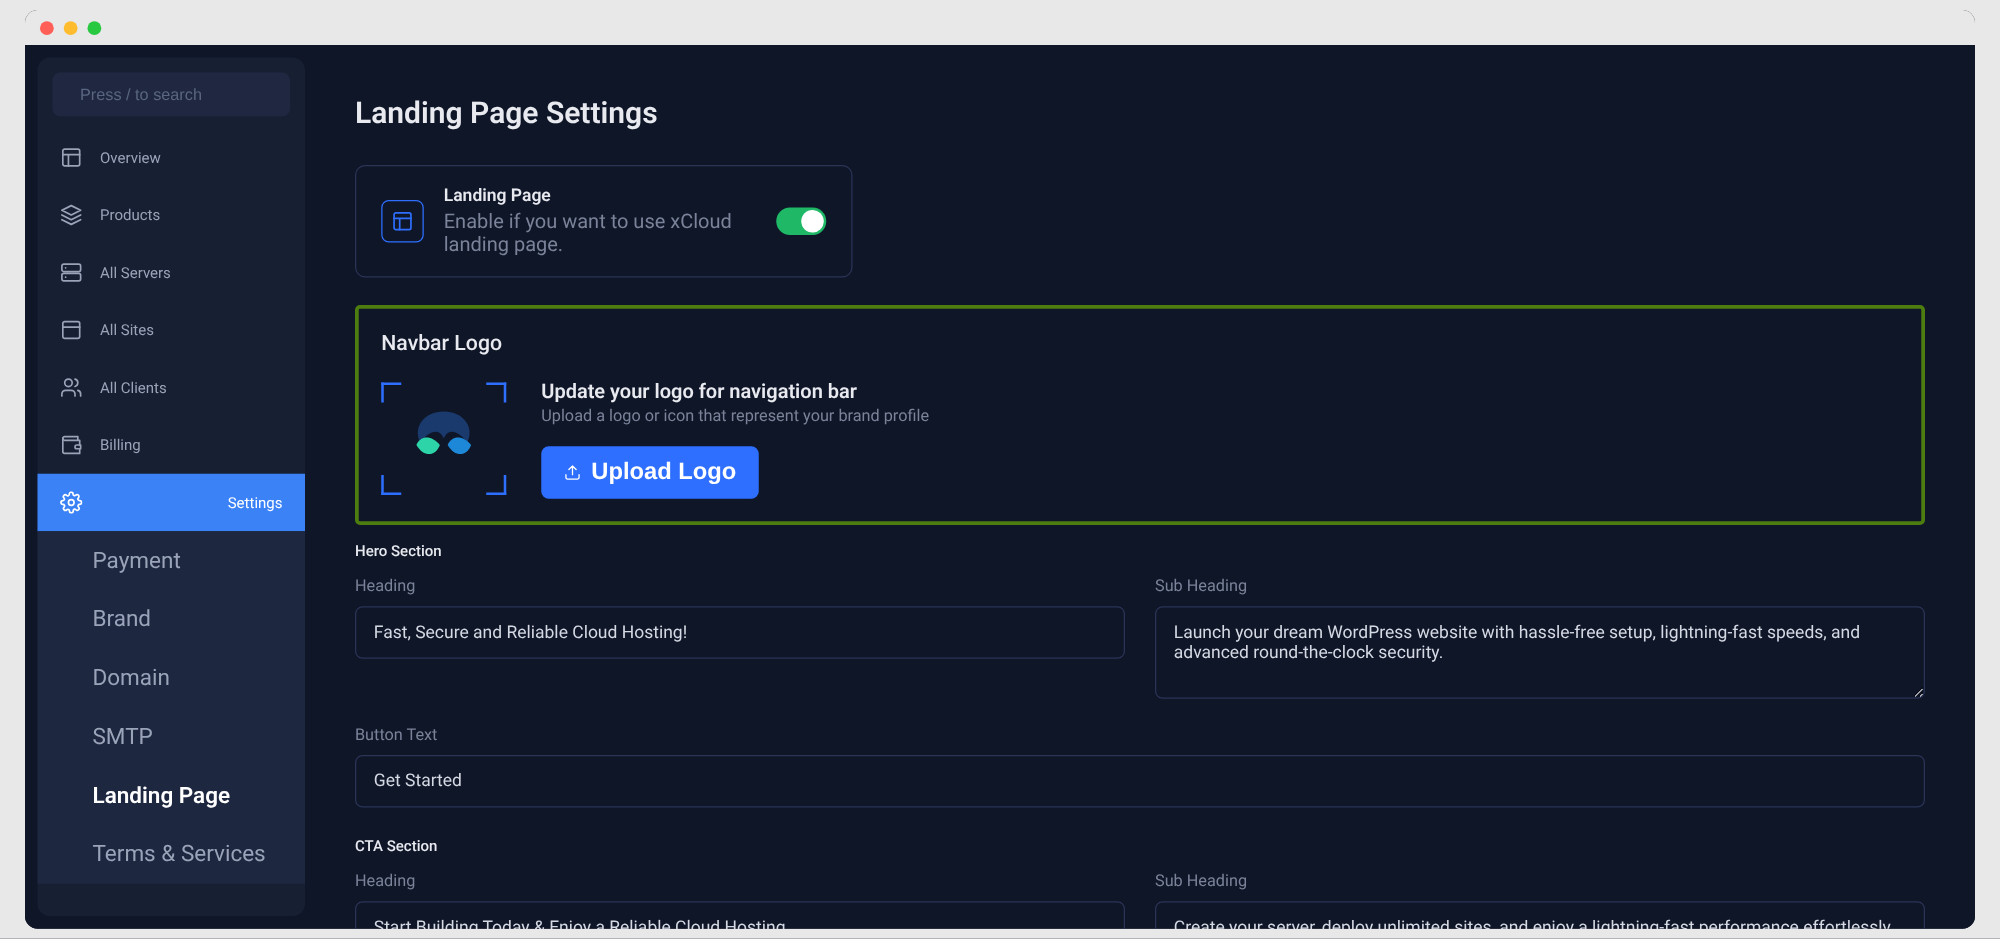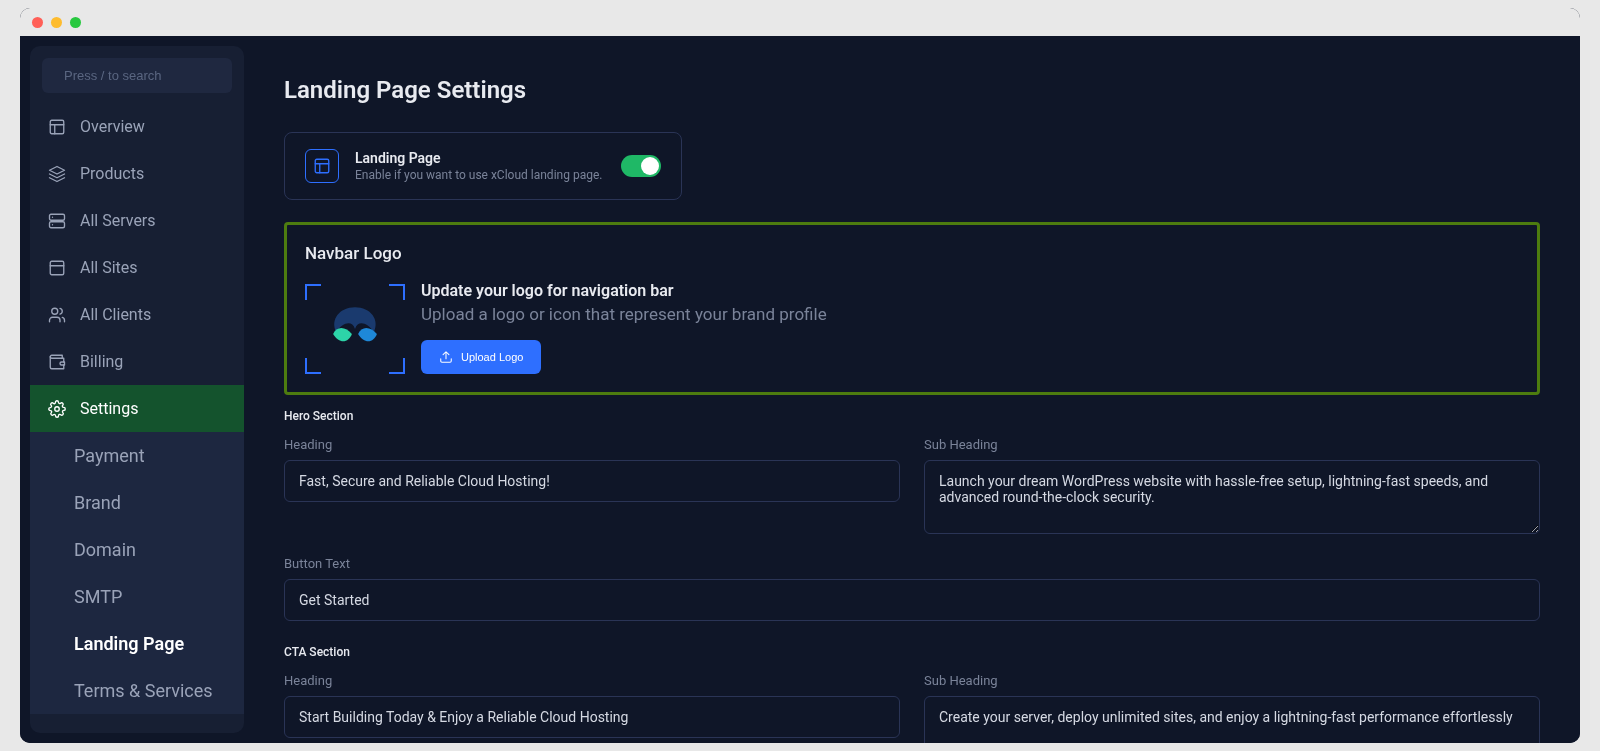--- a/index.html
+++ b/index.html
@@ -8,48 +8,48 @@
     .titlebar { height: 28px; background: #e8e8e8; display: flex; align-items: center; padding: 0 12px; gap: 8px; }
     .traffic-light { width: 11px; height: 11px; border-radius: 50%; }
     .tl-red { background: #ff5f57; }
     .tl-yellow { background: #febc2e; }
     .tl-green { background: #28c840; }
     .app { flex: 1; display: flex; background: #0f1628; overflow: hidden; }
     .sidebar { width: 214px; background: #171f33; border-radius: 10px; margin: 10px 0 10px 10px; padding: 12px 0; display: flex; flex-direction: column; }
     .search-box { margin: 0 12px 10px 12px; background: #1f2840; border-radius: 6px; padding: 10px 12px; display: flex; align-items: center; gap: 10px; }
     .search-input { background: transparent; border: none; outline: none; color: #5a6681; font-size: 13px; flex: 1; }
     .search-input::placeholder { color: #5a6681; }
-    .nav-item { display: flex; align-items: center; gap: 14px; padding: 14px 18px; color: #9aa3b8; cursor: pointer; font-size: 16px; }
-    .nav-item.active { background: #14532d; color: #fff; }
+    .nav-item { display: flex; align-items: center; gap: 14px; padding: 14px 18px; color: #9aa3b8; cursor: pointer; font-size: 12px; }
+    .nav-item.active { background: #3b82f6; color: #fff; justify-content: space-between; }
     .nav-item svg { width: 18px; height: 18px; flex-shrink: 0; }
     .subnav { background: #1d2740; }
     .subnav-item { padding: 13px 18px 13px 44px; color: #9aa3b8; font-size: 18px; cursor: pointer; }
     .subnav-item.active { color: #fff; font-weight: 600; }
     .main { flex: 1; padding: 40px 40px; overflow-y: auto; color: #fff; }
     .page-title { font-size: 24px; font-weight: 600; margin-bottom: 28px; color: #e8eaf0; }
     .toggle-card { border: 1px solid #2a3456; border-radius: 8px; padding: 16px 20px; display: flex; align-items: center; gap: 16px; max-width: 398px; margin-bottom: 22px; }
     .toggle-icon { width: 34px; height: 34px; border: 1.5px solid #2e6fff; border-radius: 6px; display: flex; align-items: center; justify-content: center; flex-shrink: 0; }
     .toggle-icon svg { width: 18px; height: 18px; stroke: #2e6fff; }
     .toggle-info { flex: 1; }
     .toggle-title { font-size: 14px; font-weight: 600; color: #e8eaf0; margin-bottom: 2px; }
-    .toggle-desc { font-size: 12px; color: #7a8399; }
+    .toggle-desc { font-size: 16px; color: #7a8399; }
     .switch { width: 40px; height: 22px; background: #1fb866; border-radius: 11px; position: relative; cursor: pointer; }
     .switch::after { content: ''; position: absolute; right: 2px; top: 2px; width: 18px; height: 18px; background: #fff; border-radius: 50%; }
     .highlight-box { border: 3px solid #4d7c0f; border-radius: 4px; padding: 18px; margin-bottom: 14px; }
     .section-title { font-size: 17px; font-weight: 500; color: #e8eaf0; margin-bottom: 18px; }
-    .logo-row { display: flex; align-items: flex-end; gap: 16px; }
+    .logo-row { display: flex; align-items: center; gap: 28px; }
     .logo-frame { width: 100px; height: 90px; position: relative; display: flex; align-items: center; justify-content: center; }
     .corner { position: absolute; width: 16px; height: 16px; border: 2px solid #2e6fff; }
     .c-tl { top: 0; left: 0; border-right: none; border-bottom: none; }
     .c-tr { top: 0; right: 0; border-left: none; border-bottom: none; }
     .c-bl { bottom: 0; left: 0; border-right: none; border-top: none; }
     .c-br { bottom: 0; right: 0; border-left: none; border-top: none; }
     .logo-title { font-size: 16px; font-weight: 600; color: #e8eaf0; margin-bottom: 4px; }
-    .logo-desc { font-size: 17px; color: #7a8399; margin-bottom: 16px; }
-    .upload-btn { background: #2e6fff; border: none; color: #fff; padding: 10px 18px; border-radius: 6px; font-size: 11px; display: inline-flex; align-items: center; gap: 8px; cursor: pointer; }
+    .logo-desc { font-size: 13px; color: #7a8399; margin-bottom: 16px; }
+    .upload-btn { background: #2e6fff; border: none; color: #fff; padding: 10px 18px; border-radius: 6px; font-size: 19px; display: inline-flex; align-items: center; gap: 8px; cursor: pointer; font-weight: bold; }
     .form-section { margin-bottom: 24px; }
     .form-section-title { font-size: 12px; font-weight: 500; color: #e8eaf0; margin-bottom: 14px; }
     .form-row { display: flex; gap: 24px; margin-bottom: 18px; }
     .form-col { flex: 1; }
     .form-label { font-size: 13px; color: #7a8399; margin-bottom: 8px; display: block; }
     .form-input, .form-textarea { width: 100%; background: transparent; border: 1px solid #2a3456; border-radius: 6px; padding: 12px 14px; color: #d5d9e3; font-size: 14px; font-family: inherit; outline: none; }
     .form-input::placeholder, .form-textarea::placeholder { color: #5a6681; }
     .form-textarea { resize: both; min-height: 74px; }
     .icon-stroke { fill: none; stroke: currentColor; stroke-width: 1.8; stroke-linecap: round; stroke-linejoin: round; }
   </style>

